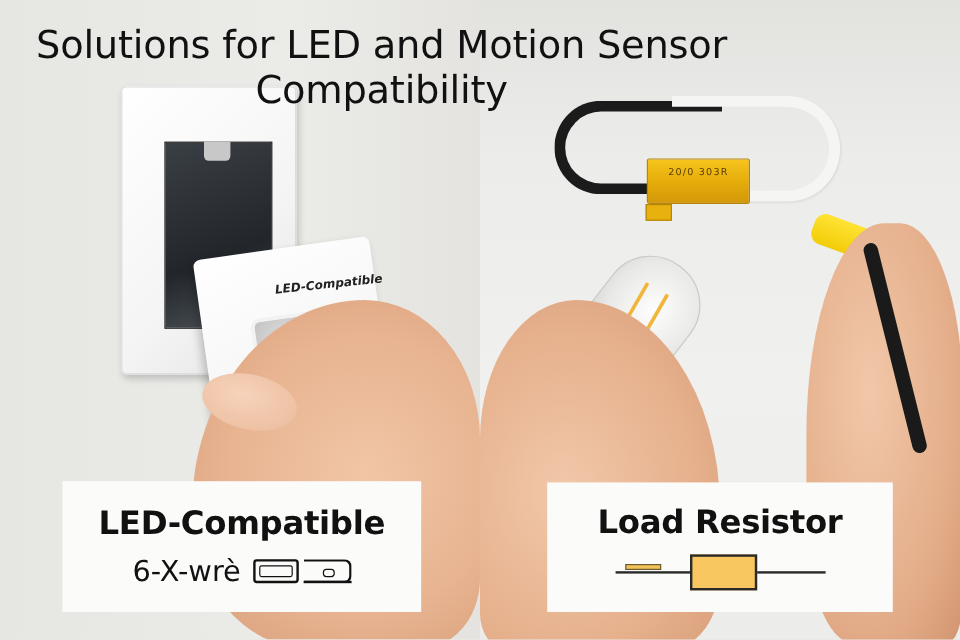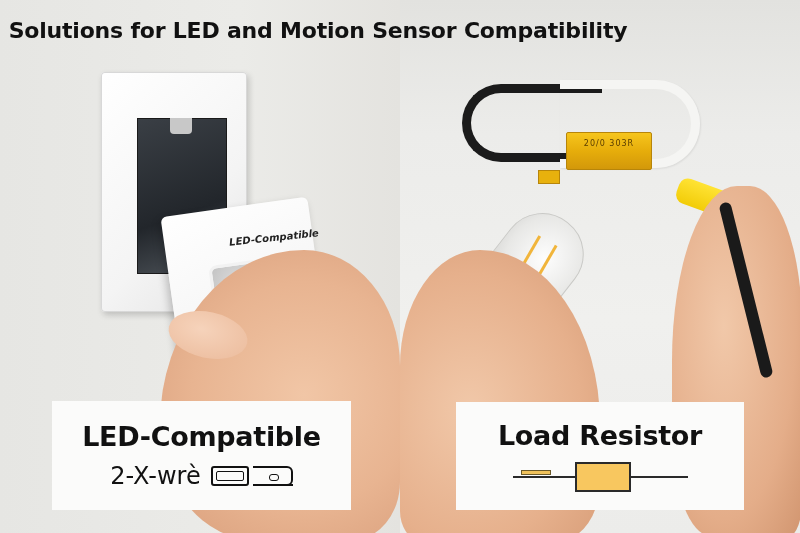--- a/index.html
+++ b/index.html
@@ -5,21 +5,21 @@
   * { box-sizing: border-box; margin: 0; padding: 0; }
   html, body { width: 800px; height: 533px; overflow: hidden; background: #e8e8e6; }
   body { font-family: "DejaVu Sans", "Liberation Sans", sans-serif; position: relative; }
 
   .panel { position: absolute; top: 0; height: 533px; width: 400px; overflow: hidden; }
   .panel-left { left: 0; background: linear-gradient(90deg, #e6e6e3 0%, #ebebe8 60%, #e4e3df 100%); }
   .panel-right { left: 400px; background: linear-gradient(180deg, #e2e2df 0%, #ececea 25%, #f0f0ee 60%, #ececea 100%); }
 
   .title {
     position: absolute; top: 18px; left: 0; width: 636px; text-align: center;
-    font-size: 22px; font-weight: bold; color: #111; letter-spacing: -0.2px; z-index: 5;
+    font-size: 32px; font-weight: normal; color: #111; letter-spacing: -0.2px; z-index: 5;
   }
 
   
   .wall-plate {
     position: absolute; left: 101px; top: 72px; width: 146px; height: 240px;
     background: linear-gradient(135deg, #ffffff 0%, #f4f4f4 60%, #e2e2e2 100%);
     border-radius: 4px; box-shadow: 2px 3px 6px rgba(0,0,0,0.18), inset 0 0 0 1px #d8d8d8;
   }
   .wall-box {
     position: absolute; left: 137px; top: 118px; width: 90px; height: 156px;
@@ -58,21 +58,21 @@
   }
   .wire-white {
     position: absolute; left: 560px; top: 80px; width: 140px; height: 88px;
     border: 9px solid #f5f5f3; border-left: none; border-radius: 0 44px 44px 0; z-index: 2;
     box-shadow: 1px 1px 2px rgba(0,0,0,0.08);
   }
   .resistor-body {
     position: absolute; left: 539px; top: 132px; width: 86px; height: 38px;
     background: linear-gradient(180deg, #f6c51d 0%, #e6ad0b 50%, #d3980a 100%);
     border: 1px solid #b7850a; border-radius: 2px; z-index: 3;
-    font-size: 8px; color: #5a3d00; text-align: center; line-height: 22px; letter-spacing: 1px; margin-left: 27px;
+    font-size: 8px; color: #5a3d00; text-align: center; line-height: 22px; letter-spacing: 1px;
   }
   .resistor-tab { position: absolute; left: 538px; top: 170px; width: 22px; height: 14px; background: #e8b10d; border: 1px solid #b7850a; z-index: 3; }
   .wire-nut {
     position: absolute; left: 676px; top: 186px; width: 64px; height: 26px;
     background: linear-gradient(180deg, #ffe334 0%, #f2cc08 100%);
     border-radius: 10px 14px 14px 10px; transform: rotate(20deg); z-index: 4;
   }
   .bulb {
     position: absolute; left: 497px; top: 212px; width: 82px; height: 96px;
     background: radial-gradient(ellipse at 55% 45%, rgba(255,255,255,0.9) 0%, rgba(230,230,228,0.75) 60%, rgba(200,200,198,0.8) 100%);
@@ -139,21 +139,21 @@
 <div class="hand-right-a"></div>
 <div class="wire-nut"></div>
 <div class="cable-right"></div>
 <div class="hand-right-b"></div>
 
 <div class="title">Solutions for LED and Motion Sensor Compatibility</div>
 
 <div class="card card-left">
   <div class="card-title">LED-Compatible</div>
   <div class="card-sub-row">
-    <span class="card-sub">2-X-wrè</span>
+    <span class="card-sub">6-X-wrè</span>
     <span class="switch-icon">
       <span class="sw-rect"></span>
       <span class="sw-slot"></span>
     </span>
   </div>
 </div>
 
 <div class="card card-right">
   <div class="card-title">Load Resistor</div>
   <div class="resistor-symbol">

